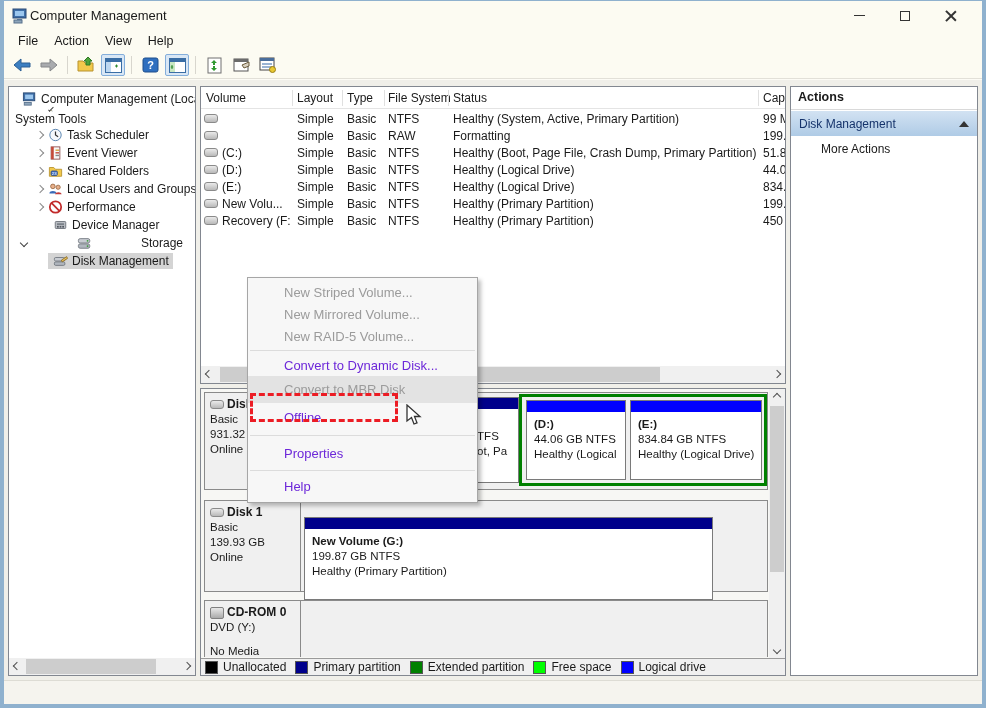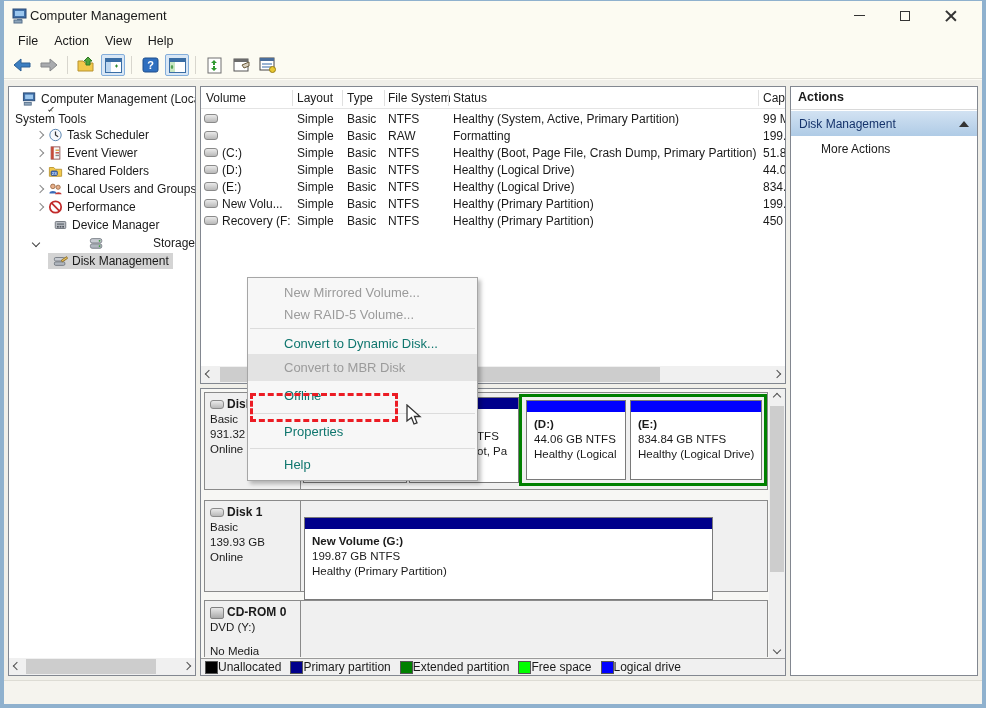--- a/index.html
+++ b/index.html
@@ -65,34 +65,34 @@
   .dh-title { font-weight:bold; font-size:12px; display:flex; align-items:center; gap:3px; }
   .part-box { position:absolute; border:1px solid #7a7a7a; background:#fff; overflow:hidden; }
   .part-bar { height:11px; width:100%; }
   .part-text { padding:5px 0 0 7px; font-size:11.5px; line-height:15px; white-space:nowrap; }
   .pt-name { font-weight:bold; }
   .ext-box { position:absolute; border:3px solid #008000; }
   .cd-ic { width:14px; height:12px; background:linear-gradient(#E8E8E8,#AAAAAA); border:1px solid #808080; border-radius:2px; }
 
   
   .legend { position:absolute; left:201px; top:658px; width:584px; height:17px; background:#F0F0F0; border-top:1px solid #9a9a9a; display:flex; align-items:center; gap:9px; padding-left:4px; font-size:12px; }
-  .lg-item { display:flex; align-items:center; }
+  .lg-item { display:flex; align-items:center; gap:5px; }
   .swatch { width:13px; height:13px; border:1px solid #555; }
 
   
   .act-title { position:absolute; left:798px; top:90px; font-weight:bold; font-size:12.5px; }
   .act-title-line { position:absolute; left:791px; top:109px; width:186px; height:1px; background:#D9D9D9; }
   .act-section { position:absolute; left:791px; top:111px; width:186px; height:25px; background:linear-gradient(#D2E2F2,#AFCBE6); display:flex; align-items:center; padding:0 8px; color:#15336B; }
   .tri-up { width:0; height:0; border-left:5px solid transparent; border-right:5px solid transparent; border-bottom:6px solid #333; margin-left:auto; }
   .act-more { position:absolute; left:791px; top:138px; width:207px; height:22px; display:flex; align-items:center; padding-left:30px; }
   .tri-right { width:0; height:0; border-top:5px solid transparent; border-bottom:5px solid transparent; border-left:6px solid #222; margin-left:auto; margin-right:10px; }
 
   
   .ctx { position:absolute; left:247px; top:277px; width:231px; background:#F7F7F7; border:1px solid #A6A6A6; box-shadow:3px 3px 4px rgba(0,0,0,0.25); z-index:50; padding:3px 0; }
-  .ctx-item { padding-left:36px; display:flex; align-items:center; font-size:13px; color:#0f766e; }
+  .ctx-item { padding-left:36px; display:flex; align-items:center; font-size:13px; color:#6d28d9; }
   .ctx-item.disabled { color:#9B9B9B; }
   .ctx-item.hl { background:#E3E3E3; }
   .ctx-sep { height:1px; background:#DCDCDC; margin:3px 2px; }
 
   .red-box { position:absolute; left:250px; top:393px; width:148px; height:29px; border:3px dashed #EC1C24; z-index:60; }
   .cursor { position:absolute; left:406px; top:404px; z-index:70; }
 
   .statusbar { left:4px; top:680px; width:978px; height:24px; background:#F5F4EE; border-top:1px solid #DDDCD4; }
 </style>
 </head>
@@ -275,21 +275,21 @@
     <svg class="ticon" viewBox="0 0 16 16">
         <rect x="2" y="4" width="12" height="8" rx="1" fill="#B8BCC2" stroke="#6A7078"></rect>
         <rect x="4" y="6" width="8" height="2" fill="#7A8088"></rect>
         <rect x="4" y="9" width="2" height="2" fill="#50565E"></rect>
         <rect x="7" y="9" width="2" height="2" fill="#50565E"></rect>
         <rect x="10" y="9" width="2" height="2" fill="#50565E"></rect>
       </svg>
     <span class="tlabel">Device Manager</span>
   </div>
 
-  <div class="tree-item" style="left:24px;top:147px;gap:45px;">
+  <div class="tree-item" style="left:12px;top:147px;gap:45px;">
     <span class="chev down"></span>
     <svg class="ticon" viewBox="0 0 16 16">
         <rect x="1" y="3" width="13" height="5" rx="2" fill="#C8CCD2" stroke="#70767E"></rect>
         <rect x="1" y="9" width="13" height="5" rx="2" fill="#B0B6BE" stroke="#70767E"></rect>
         <circle cx="11.5" cy="5.5" r="1" fill="#3A9A3A"></circle>
         <circle cx="11.5" cy="11.5" r="1" fill="#3A9A3A"></circle>
       </svg>
     <span class="tlabel">Storage</span>
   </div>
 
@@ -535,20 +535,21 @@
 <div class="act-section">
   <span>Disk Management</span>
   <span class="tri-up"></span>
 </div>
 <div class="act-more">
   <span>More Actions</span>
   <span class="tri-right"></span>
 </div>
 
 <div class="ctx">
+  <div class="ctx-item disabled" style="height:22px;">New Striped Volume...</div>
   <div class="ctx-item disabled" style="height:22px;">New Mirrored Volume...</div>
   <div class="ctx-item disabled" style="height:22px;">New RAID-5 Volume...</div>
   <div class="ctx-sep"></div>
   <div class="ctx-item" style="height:22px;">Convert to Dynamic Disk...</div>
   <div class="ctx-item disabled hl" style="height:27px;">Convert to MBR Disk</div>
   <div class="ctx-item" style="height:29px;">Offline</div>
   <div class="ctx-sep"></div>
   <div class="ctx-item" style="height:28px;">Properties</div>
   <div class="ctx-sep"></div>
   <div class="ctx-item" style="height:25px;">Help</div>

